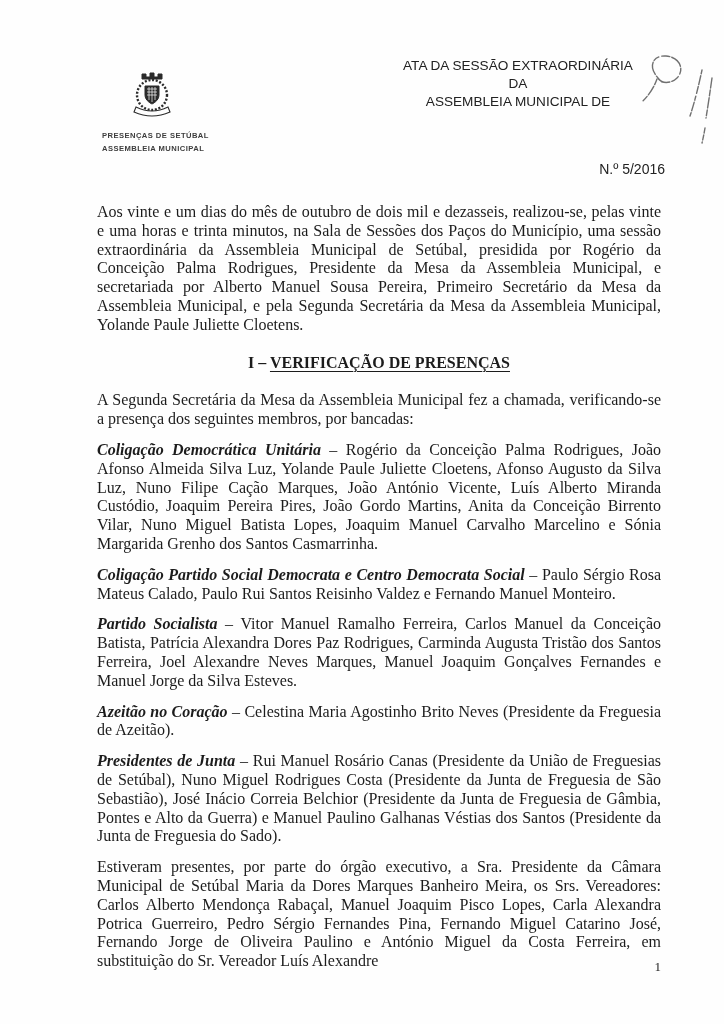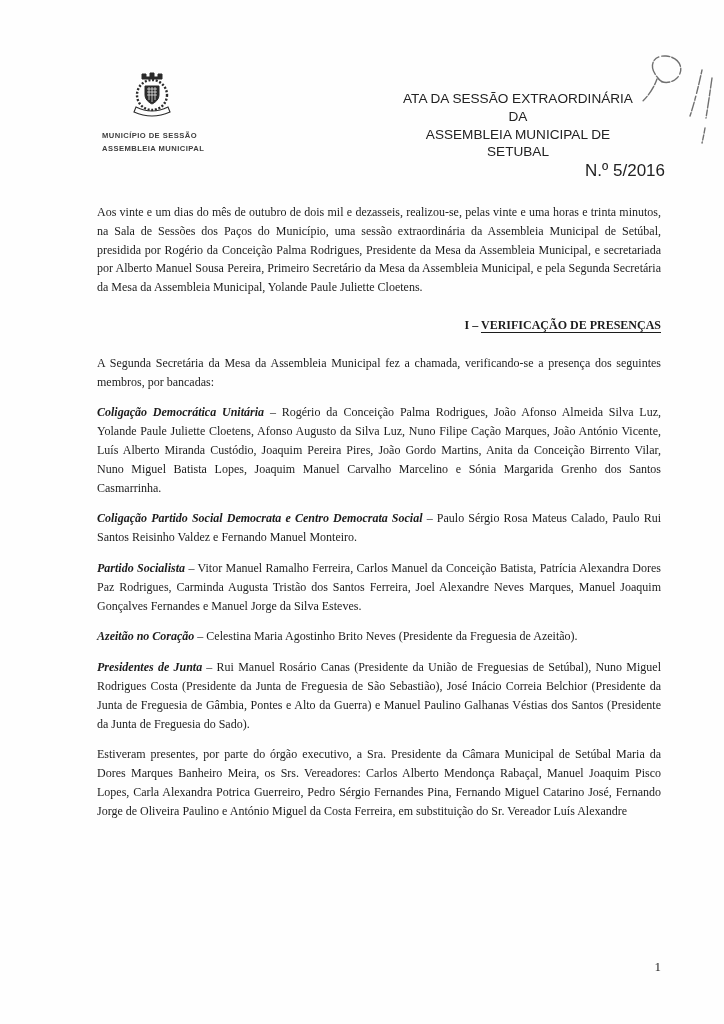--- a/index.html
+++ b/index.html
@@ -39,51 +39,50 @@
   .title-block {
     position: absolute;
     left: 372px;
     top: 57px;
     width: 292px;
     text-align: center;
     font-family: "Liberation Sans", sans-serif;
     font-size: 13.6px;
     line-height: 17.8px;
     color: #222;
-    margin-top: 33px;
   }
   .doc-number {
     position: absolute;
     top: 161px;
     right: 59px;
     font-family: "Liberation Sans", sans-serif;
-    font-size: 17px;
+    font-size: 14px;
     color: #222;
   }
   .signature {
     position: absolute;
     left: 632px;
     top: 46px;
   }
 
   
   .doc-body {
     position: absolute;
     left: 97px;
     top: 203px;
     width: 564px;
-    font-size: 12px;
+    font-size: 16px;
     line-height: 18.8px;
     text-align: justify;
   }
   .doc-body p { margin: 0 0 12px 0; }
   .sec-heading {
     font-weight: 700;
     margin: 19px 0 19px 0 !important;
-    text-align: right;
+    text-align: center;
   }
   .u {
     text-decoration: underline;
     text-decoration-thickness: 1.3px;
     text-underline-offset: 2.5px;
   }
   .lead { font-weight: 700; font-style: italic; }
 
   .page-number {
     position: absolute;
@@ -107,29 +106,28 @@
 
         <path d="M16,18 h14 v9 c0,6 -7,9 -7,9 c0,0 -7,-3 -7,-9 z" fill="#2b2b2b"></path>
         <path d="M18,21 h10 M18,24 h10 M18,27 h10 M20,19 v13 M23,19 v15 M26,19 v13" stroke="#fdfdfd" stroke-width="0.7"></path>
 
         <path d="M7,39 q16,8 32,0 l2,5 q-18,8 -36,0 z" fill="#fefefe" stroke-width="1.1"></path>
       </g>
     </svg>
   </div>
 
   <div class="org-lines">
-    <div>MUNICÍPIO DE SESSÃO</div>
+    <div>PRESENÇAS DE SETÚBAL</div>
     <div>ASSEMBLEIA MUNICIPAL</div>
   </div>
 
   <div class="title-block">
     <div>ATA DA SESSÃO EXTRAORDINÁRIA</div>
     <div>DA</div>
     <div>ASSEMBLEIA MUNICIPAL DE</div>
-    <div>SETUBAL</div>
   </div>
 
   <div class="signature">
     <svg width="92" height="118" viewBox="0 0 92 118">
       <g fill="none" stroke="#4d4d4d" stroke-width="1.4" stroke-linecap="round" opacity="0.8">
         <path d="M30,36 C14,22 20,9 34,10 C48,11 53,24 45,32 C39,38 29,38 25,31" stroke-dasharray="8 2 13 2 6 3"></path>
         <path d="M25,33 C21,44 15,51 10,56" stroke-dasharray="6 2 10 2"></path>
         <path d="M70,24 C67,38 63,55 58,70" stroke-dasharray="4 2 9 2 7 3"></path>
         <path d="M80,32 C78,46 76,60 74,72" stroke-dasharray="10 2 6 2"></path>
         <path d="M73,82 C72,88 71,93 70,97" stroke-dasharray="5 2"></path>

